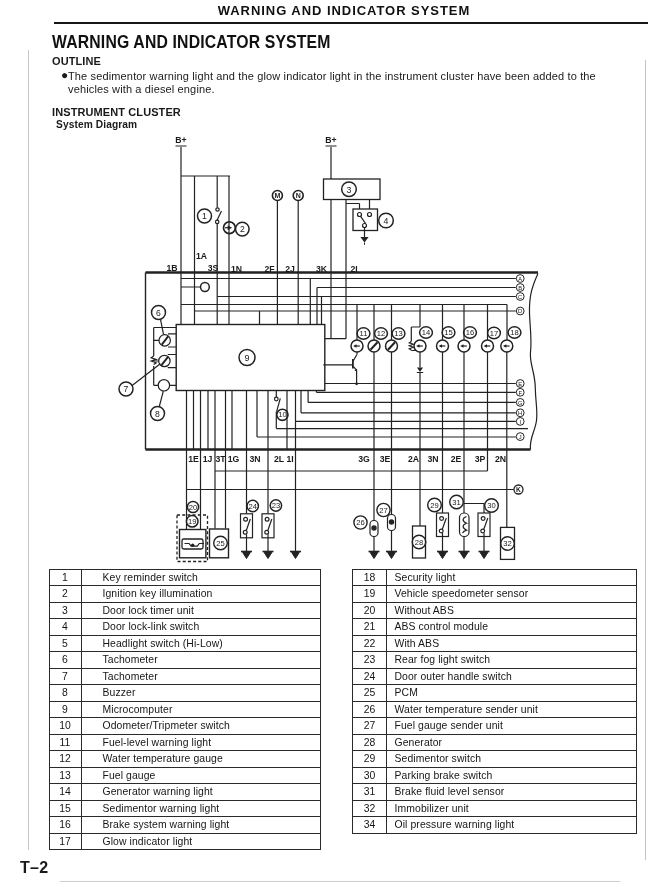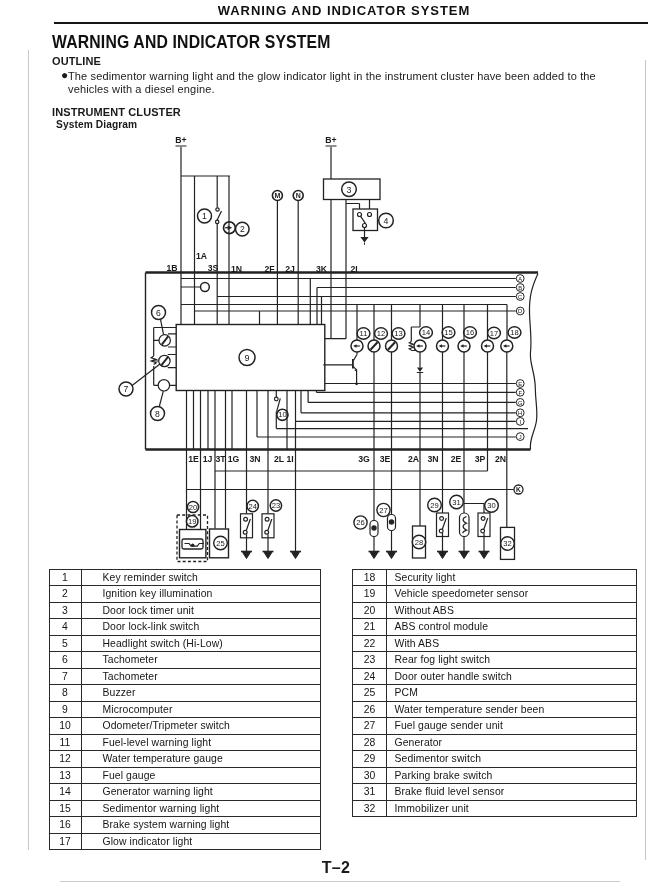--- a/index.html
+++ b/index.html
@@ -577,21 +577,21 @@
 <tr>
         <td class="num">24</td>
         <td class="nm">Door outer handle switch</td>
       </tr>
 <tr>
         <td class="num">25</td>
         <td class="nm">PCM</td>
       </tr>
 <tr>
         <td class="num">26</td>
-        <td class="nm">Water temperature sender been</td>
+        <td class="nm">Water temperature sender unit</td>
       </tr>
 <tr>
         <td class="num">27</td>
         <td class="nm">Fuel gauge sender unit</td>
       </tr>
 <tr>
         <td class="num">28</td>
         <td class="nm">Generator</td>
       </tr>
 <tr>
@@ -603,22 +603,26 @@
         <td class="nm">Parking brake switch</td>
       </tr>
 <tr>
         <td class="num">31</td>
         <td class="nm">Brake fluid level sensor</td>
       </tr>
 <tr>
         <td class="num">32</td>
         <td class="nm">Immobilizer unit</td>
       </tr>
+<tr>
+        <td class="num">34</td>
+        <td class="nm">Oil pressure warning light</td>
+      </tr>
 </tbody>
   </table>
 
-<div class="abs b" style="left:20px;width:632px;top:858.5px;text-align:center;font-size:16px;letter-spacing:0.3px">T–2</div>
+<div class="abs b" style="left:20px;width:632px;top:858.5px;text-align:left;font-size:16px;letter-spacing:0.3px">T–2</div>
 
 <div class="abs" style="left:28px;top:50px;width:1px;height:800px;background:#c9c9c9"></div>
 
 <div class="abs" style="left:645px;top:60px;width:1px;height:800px;background:#c4c4c4"></div>
 
 <div class="abs" style="left:60px;top:881px;width:560px;height:1px;background:#cccccc"></div>
 
 </body></html>

